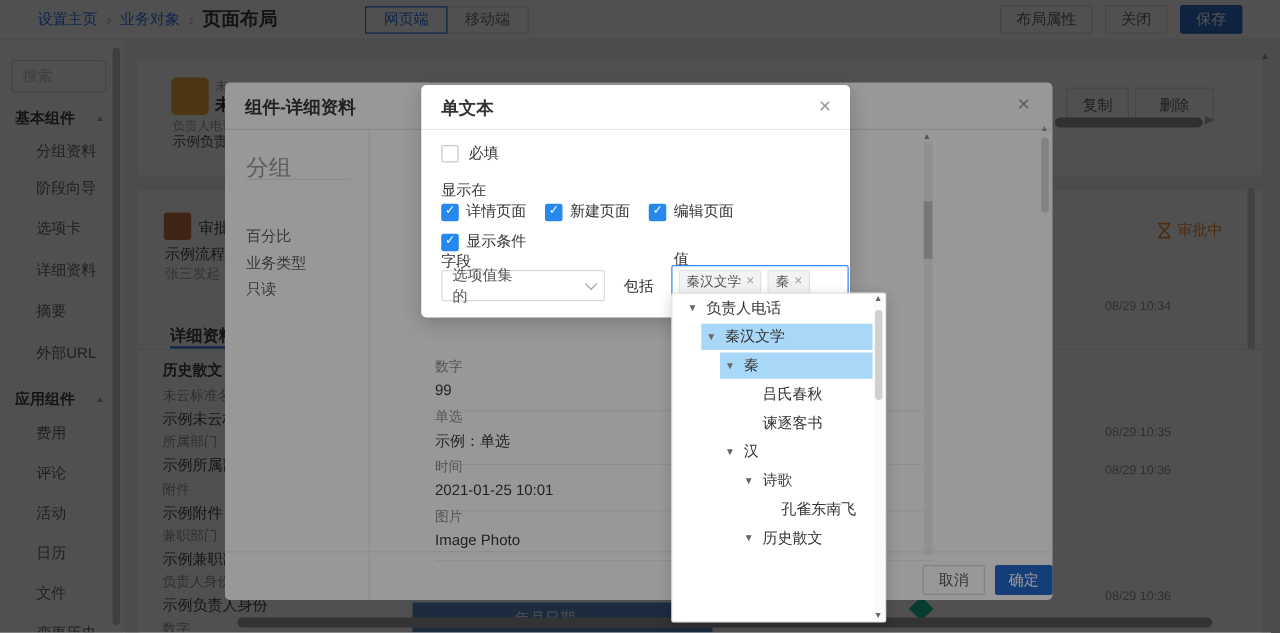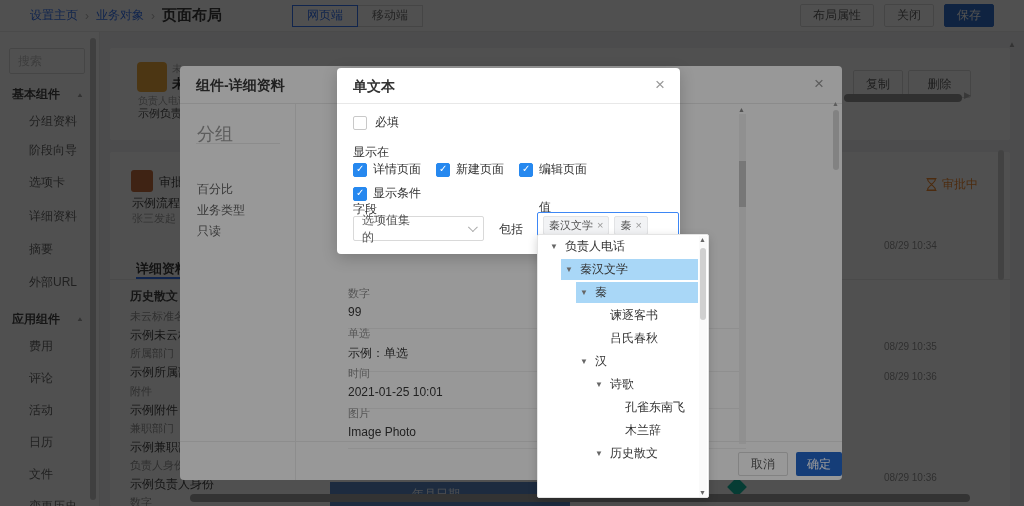--- a/index.html
+++ b/index.html
@@ -338,51 +338,45 @@
     </div>
     <div class="tree-row">
       <div class="tree-inner sel" style="margin-left:38px">
         <span class="tri">▼</span>
         <span class="tree-label">秦</span>
       </div>
     </div>
     <div class="tree-row">
       <div class="tree-inner" style="margin-left:53px">
         <span class="tri blank">▼</span>
-        <span class="tree-label">谏逐客书</span>
+        <span class="tree-label">吕氏春秋</span>
       </div>
     </div>
     <div class="tree-row">
       <div class="tree-inner" style="margin-left:53px">
         <span class="tri blank">▼</span>
-        <span class="tree-label">吕氏春秋</span>
+        <span class="tree-label">谏逐客书</span>
       </div>
     </div>
     <div class="tree-row">
       <div class="tree-inner" style="margin-left:38px">
         <span class="tri">▼</span>
         <span class="tree-label">汉</span>
       </div>
     </div>
     <div class="tree-row">
       <div class="tree-inner" style="margin-left:53px">
         <span class="tri">▼</span>
         <span class="tree-label">诗歌</span>
       </div>
     </div>
     <div class="tree-row">
       <div class="tree-inner" style="margin-left:68px">
         <span class="tri blank">▼</span>
         <span class="tree-label">孔雀东南飞</span>
-      </div>
-    </div>
-    <div class="tree-row">
-      <div class="tree-inner" style="margin-left:68px">
-        <span class="tri blank">▼</span>
-        <span class="tree-label">木兰辞</span>
       </div>
     </div>
     <div class="tree-row">
       <div class="tree-inner" style="margin-left:53px">
         <span class="tri">▼</span>
         <span class="tree-label">历史散文</span>
       </div>
     </div>
     <div class="dd-scroll-track"></div>
     <div class="dd-thumb"></div>

